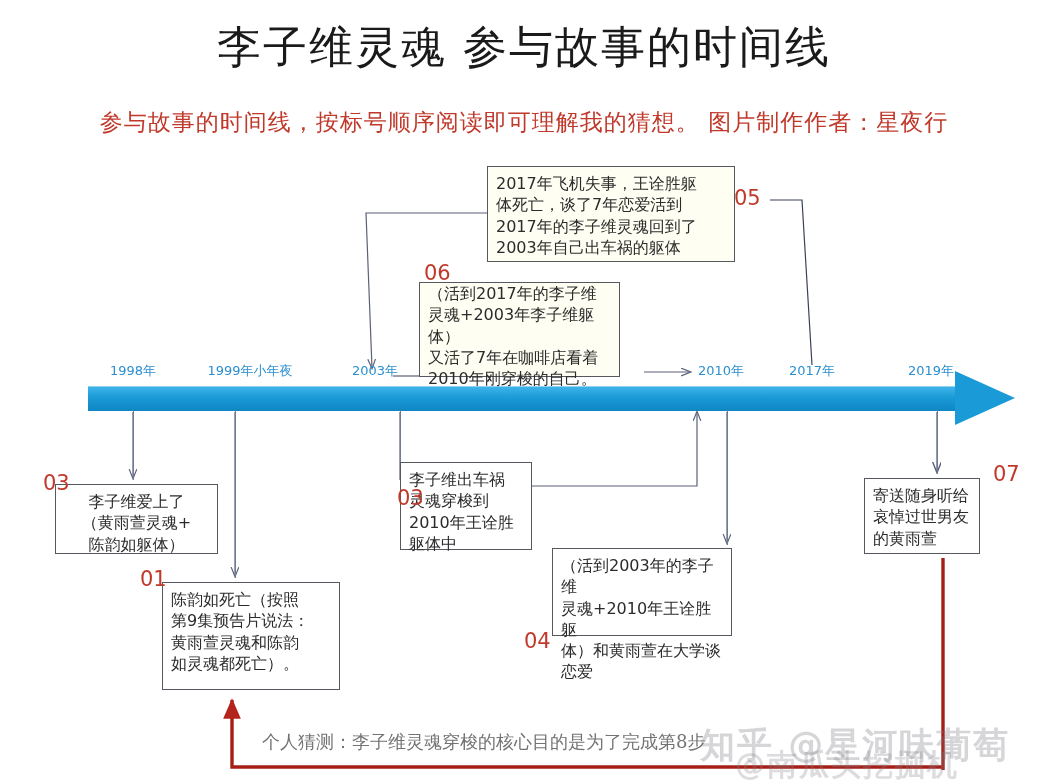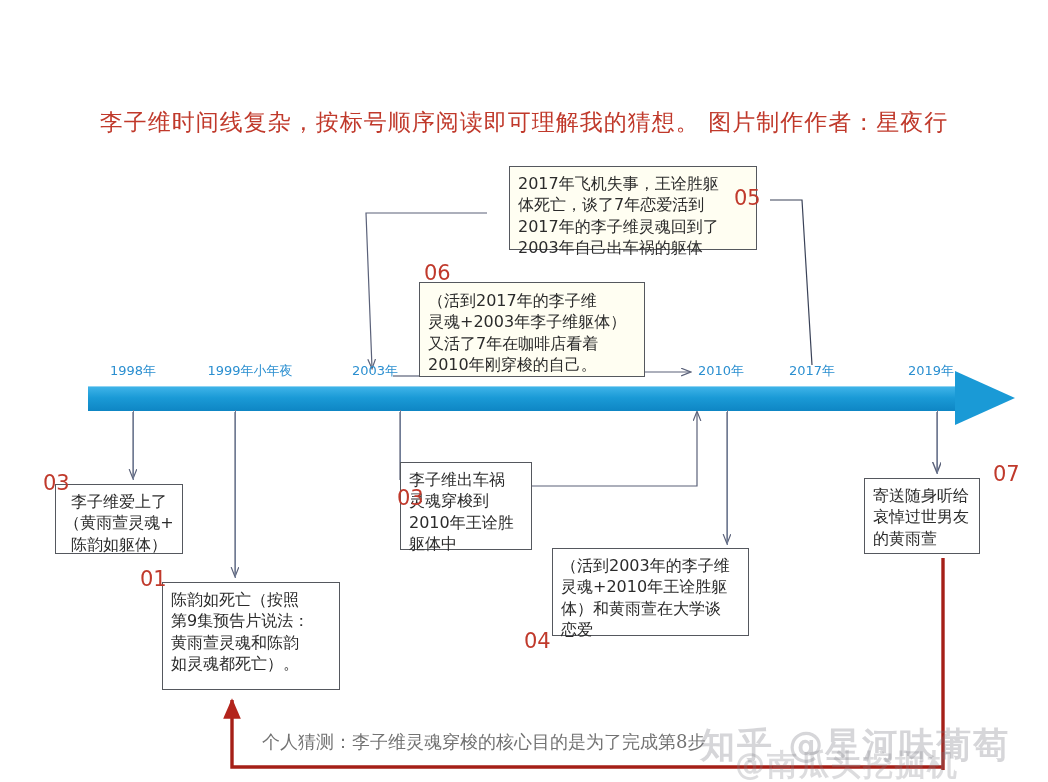--- a/index.html
+++ b/index.html
@@ -69,21 +69,22 @@
   }
   .wm1{left:700px;top:722px;font-size:35px;letter-spacing:2px;}
   .wm2{left:735px;top:745px;font-size:30px;letter-spacing:2px;
        color:rgba(130,130,138,.28);}
 </style>
 </head>
 <body>
 
 <div id="stage">
 
-  <div class="subtitle">李子维时间线复杂，按标号顺序阅读即可理解我的猜想。   图片制作作者：星夜行</div>
+  <div class="title">李子维灵魂 参与故事的时间线</div>
+  <div class="subtitle">参与故事的时间线，按标号顺序阅读即可理解我的猜想。   图片制作作者：星夜行</div>
 
   <svg class="wires" viewBox="0 0 1048 782">
     <defs>
       <marker id="ah" markerWidth="9" markerHeight="9" refX="7.4" refY="3.2" orient="auto" markerUnits="strokeWidth">
         <path d="M0,0 L8,3.2 L0,6.4" fill="none" stroke="#5a6179" stroke-width="1"></path>
       </marker>
       <marker id="ahr" markerWidth="7" markerHeight="7" refX="5.5" refY="2.6" orient="auto" markerUnits="strokeWidth">
         <path d="M0,0 L6,2.6 L0,5.2 Z" fill="#b3241c"></path>
       </marker>
     </defs>
@@ -147,50 +148,50 @@
   <div class="year" style="left:721px">2010年</div>
   <div class="year" style="left:812px">2017年</div>
   <div class="year" style="left:931px">2019年</div>
 
   <div class="tick" style="left:133px;top:410px;height:70px;"></div>
   <div class="tick" style="left:235px;top:410px;height:168px;"></div>
   <div class="tick" style="left:400px;top:410px;height:72px;"></div>
   <div class="tick" style="left:727px;top:410px;height:135px;"></div>
   <div class="tick" style="left:937px;top:410px;height:64px;"></div>
 
-  <div class="note" style="left:509px;top:166px;width:248px;height:84px;">2017年飞机失事，王诠胜躯
+  <div class="note" style="left:487px;top:166px;width:248px;height:96px;">2017年飞机失事，王诠胜躯
 体死亡，谈了7年恋爱活到
 2017年的李子维灵魂回到了
 2003年自己出车祸的躯体</div>
   <div class="tag" style="left:734px;top:186px;">05</div>
 
-  <div class="note" style="left:419px;top:282px;width:226px;height:95px;padding-top:7px;">（活到2017年的李子维
+  <div class="note" style="left:419px;top:282px;width:201px;height:95px;padding-top:0;">（活到2017年的李子维
 灵魂+2003年李子维躯体）
 又活了7年在咖啡店看着
 2010年刚穿梭的自己。</div>
   <div class="tag" style="left:424px;top:261px;">06</div>
 
-  <div class="note plain" style="left:55px;top:484px;width:128px;height:70px;text-align:center;">李子维爱上了
+  <div class="note plain" style="left:55px;top:484px;width:163px;height:70px;text-align:center;">李子维爱上了
 （黄雨萱灵魂+
 陈韵如躯体）</div>
   <div class="tag" style="left:43px;top:471px;">03</div>
 
   <div class="note plain" style="left:143px;top:582px;width:178px;height:108px;margin-left:19px;">陈韵如死亡（按照
 第9集预告片说法：
 黄雨萱灵魂和陈韵
 如灵魂都死亡）。</div>
   <div class="tag" style="left:140px;top:567px;">01</div>
 
   <div class="note plain" style="left:400px;top:462px;width:132px;height:88px;padding-left:8px;">李子维出车祸
 灵魂穿梭到
 2010年王诠胜
 躯体中</div>
   <div class="tag" style="left:397px;top:470px;margin-top:16px;">03</div>
 
-  <div class="note plain" style="left:552px;top:548px;width:197px;height:88px;">（活到2003年的李子维
+  <div class="note plain" style="left:552px;top:548px;width:180px;height:88px;">（活到2003年的李子维
 灵魂+2010年王诠胜躯
 体）和黄雨萱在大学谈
 恋爱</div>
   <div class="tag" style="left:524px;top:629px;">04</div>
 
   <div class="note plain" style="left:864px;top:478px;width:116px;height:76px;">寄送随身听给
 哀悼过世男友
 的黄雨萱</div>
   <div class="tag" style="left:993px;top:462px;">07</div>
 

